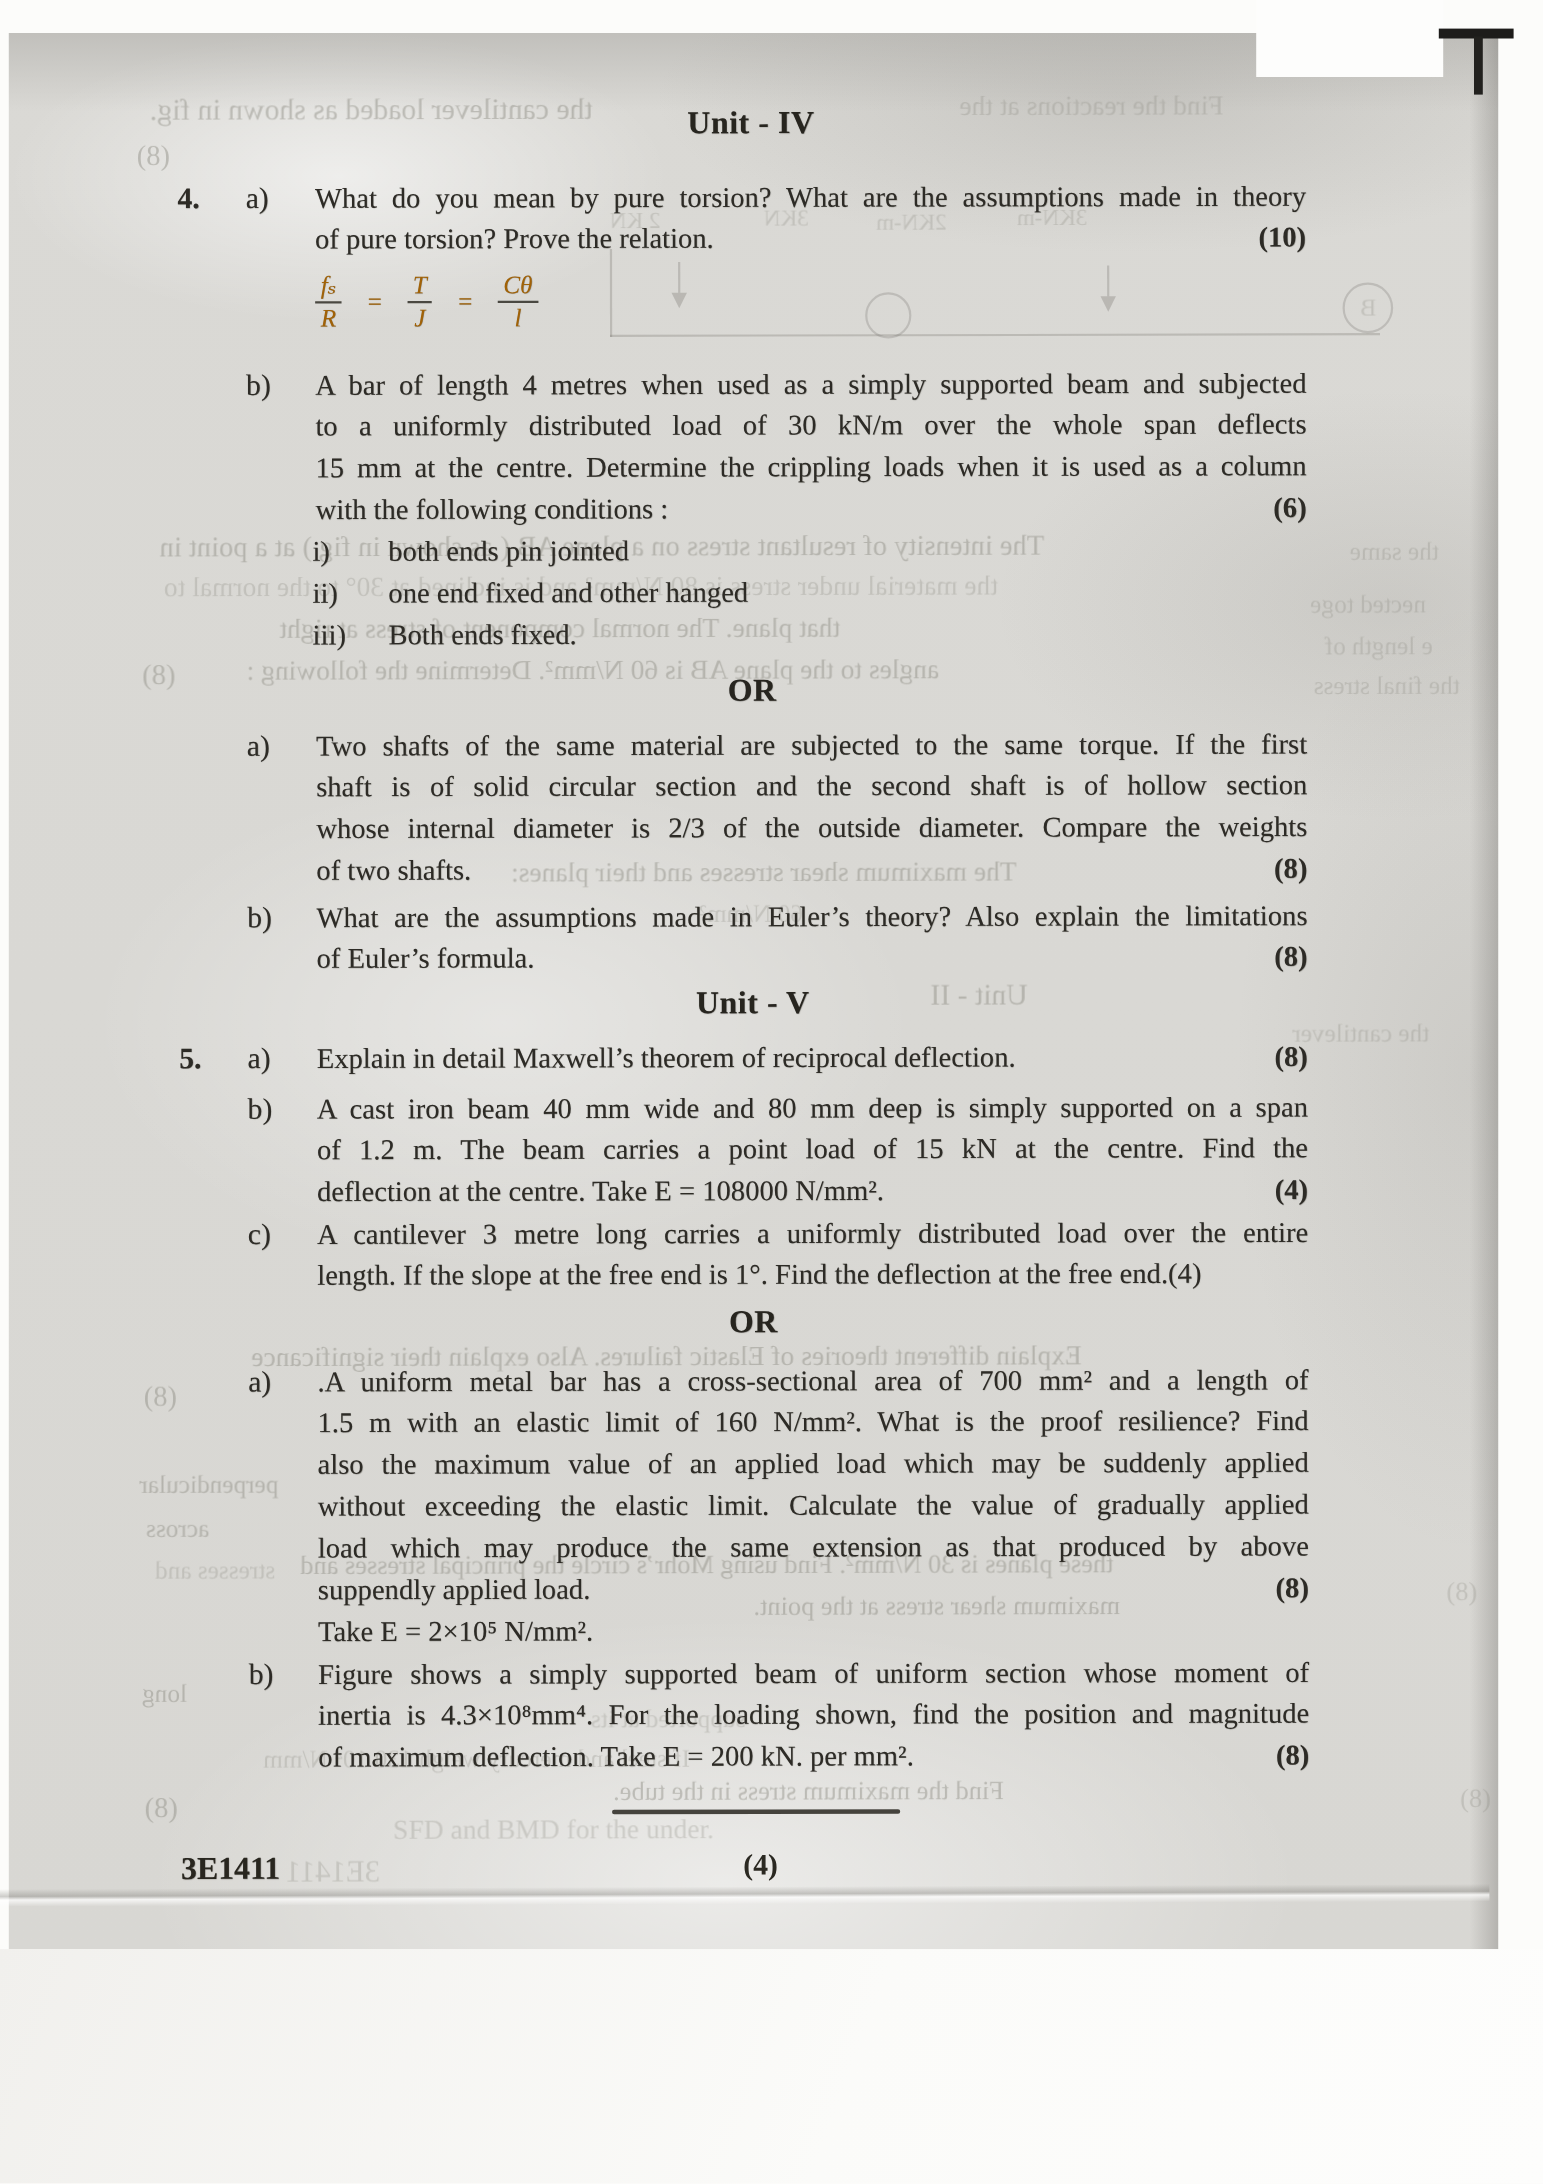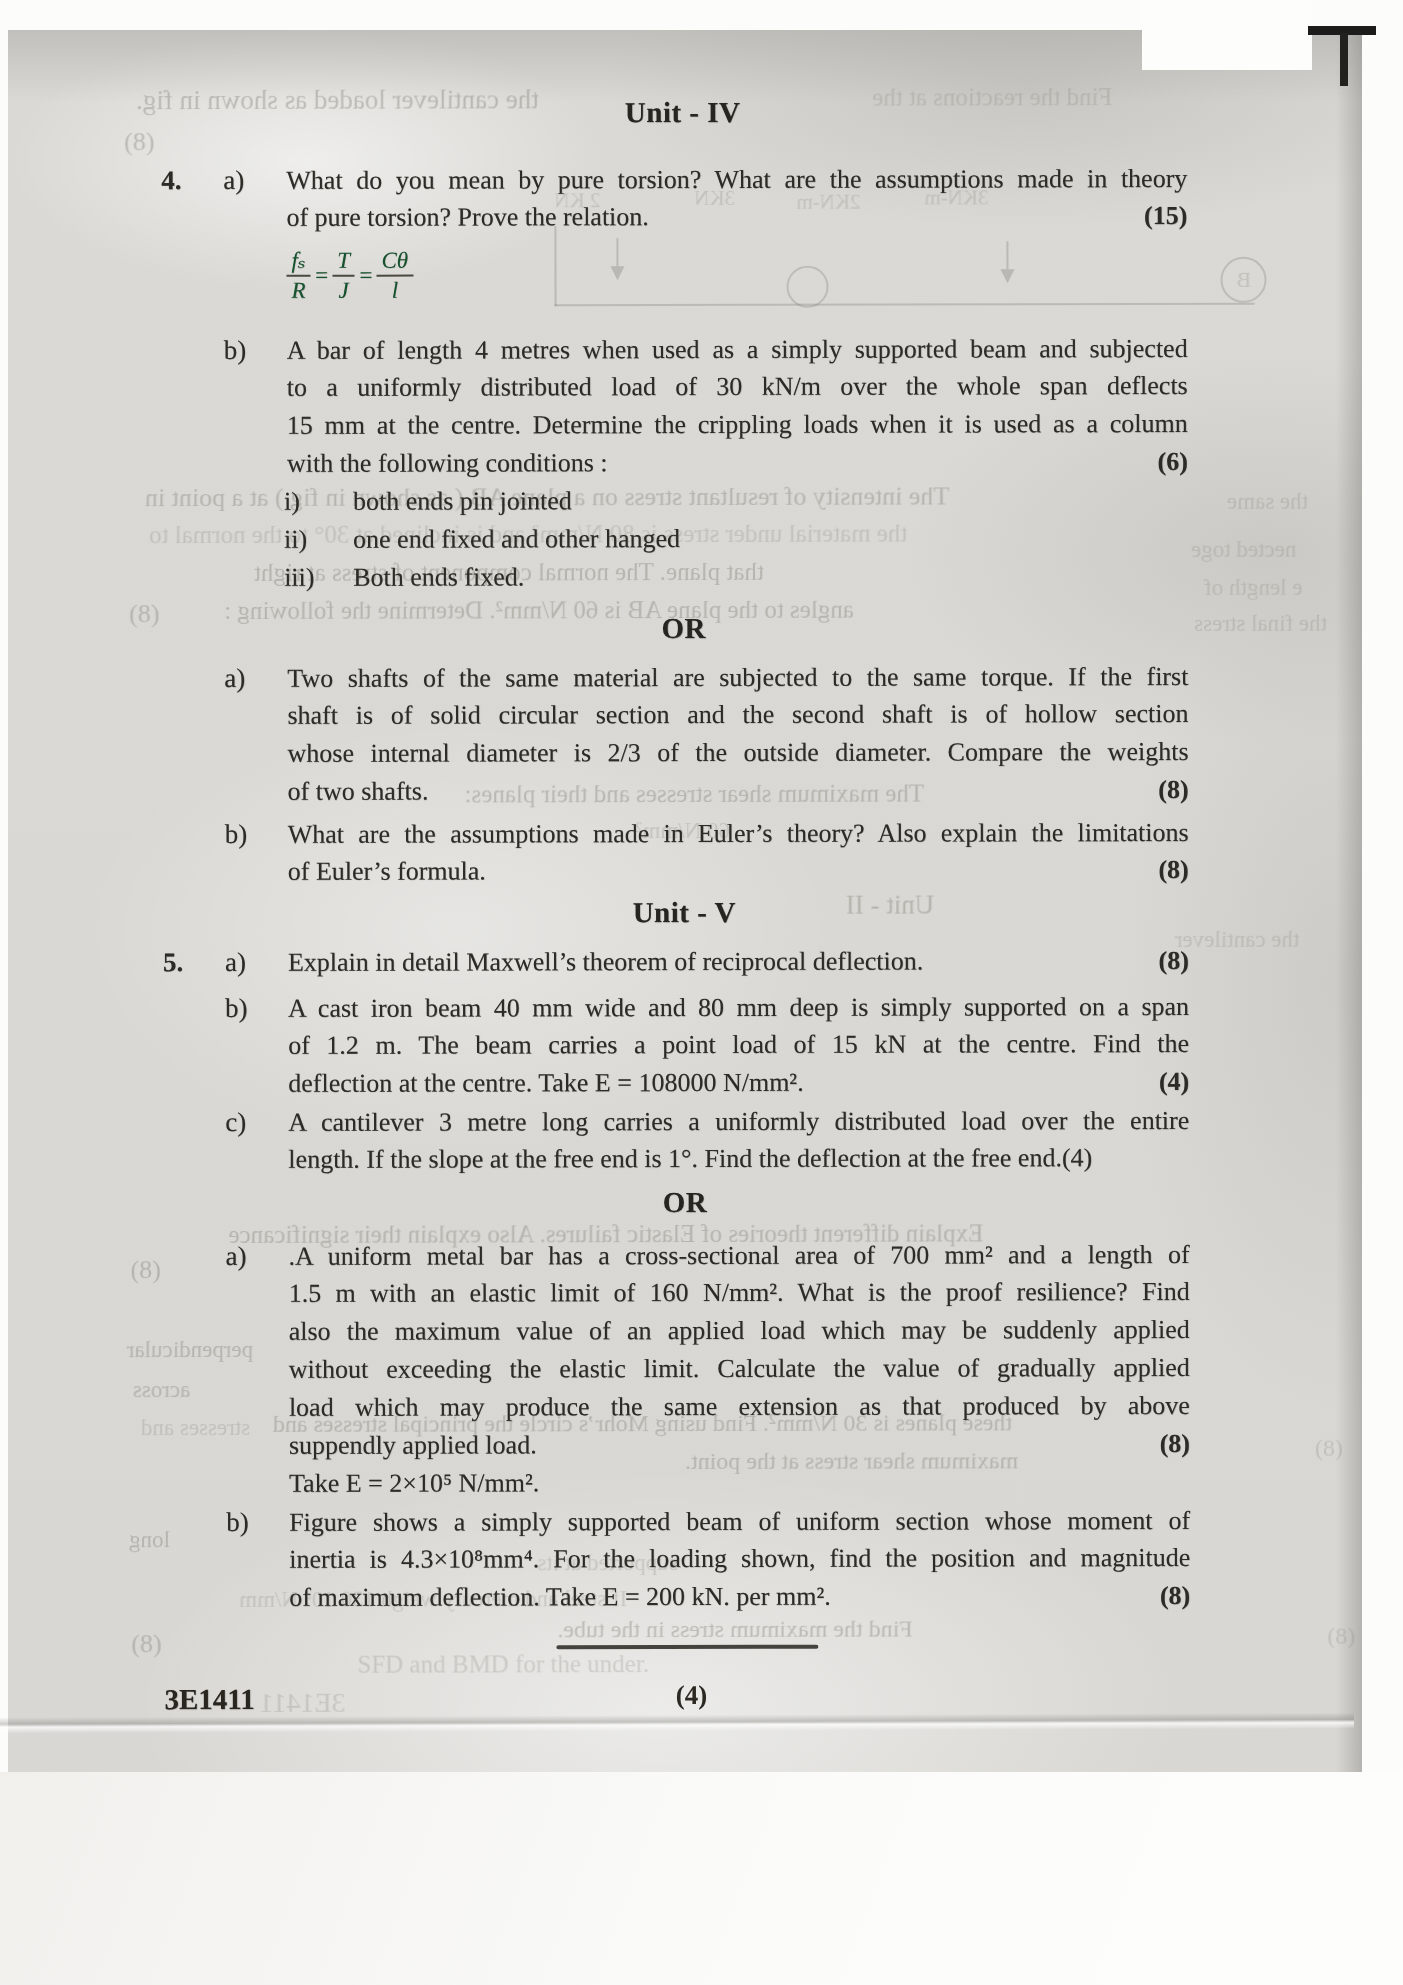--- a/index.html
+++ b/index.html
@@ -54,22 +54,22 @@
   .cont{left:288px;width:901px;}
   .num{width:62px;font-weight:bold;font-size:27px;flex:none;}
   .let{width:63px;font-size:27px;flex:none;}
   .txt{flex:1;}
   .j{text-align:justify;text-align-last:justify;}
   .mk{flex:none;font-weight:bold;text-align:right;margin-left:14px;}
   .itemline{left:285px;width:904px;}
   .ilab{width:69px;flex:none;font-size:26px;}
 
   .formula{
-    position:absolute;left:288px;top:246px;display:flex;align-items:center;gap:3px;
-    font-style:italic;font-size:23px;color:#14532d;
+    position:absolute;left:288px;top:246px;display:flex;align-items:center;gap:22px;
+    font-style:italic;font-size:23px;color:#a16207;
     font-family:"Liberation Serif","DejaVu Serif","DejaVu Sans",serif;
     text-shadow:.3px .3px .7px rgba(40,38,32,.4);
   }
   .frac{display:inline-flex;flex-direction:column;text-align:center;}
   .fn{border-bottom:2px solid #4a4841;padding:0 5px 1px;}
   .fd{padding-top:1px;}
 
   .footer-code{position:absolute;left:163px;top:1682px;font-weight:bold;font-size:29px;color:#28261f;text-shadow:.4px .4px .8px rgba(35,33,28,.45);}
   .pageno{position:absolute;left:630px;top:1680px;width:120px;text-align:center;font-weight:bold;font-size:27px;color:#2b2922;}
   .endline{position:absolute;left:555px;top:1645px;width:262px;height:4px;background:#45433d;border-radius:2px;}
@@ -153,21 +153,21 @@
 
   <div class="line" style="top:160px">
     <span class="num">4.</span>
     <span class="let">a)</span>
     <span class="txt j">What do you mean by pure torsion? What are the assumptions made in theory</span>
   </div>
   <div class="line" style="top:198px">
     <span class="num"></span>
       <span class="let"></span>
     <span class="txt">of pure torsion? Prove the relation.</span>
-    <span class="mk">(15)</span>
+    <span class="mk">(10)</span>
   </div>
 
   <div class="formula">
     <span class="frac">
       <span class="fn">fₛ</span>
       <span class="fd">R</span>
     </span>
     <span>=</span>
     <span class="frac">
       <span class="fn">T</span>

